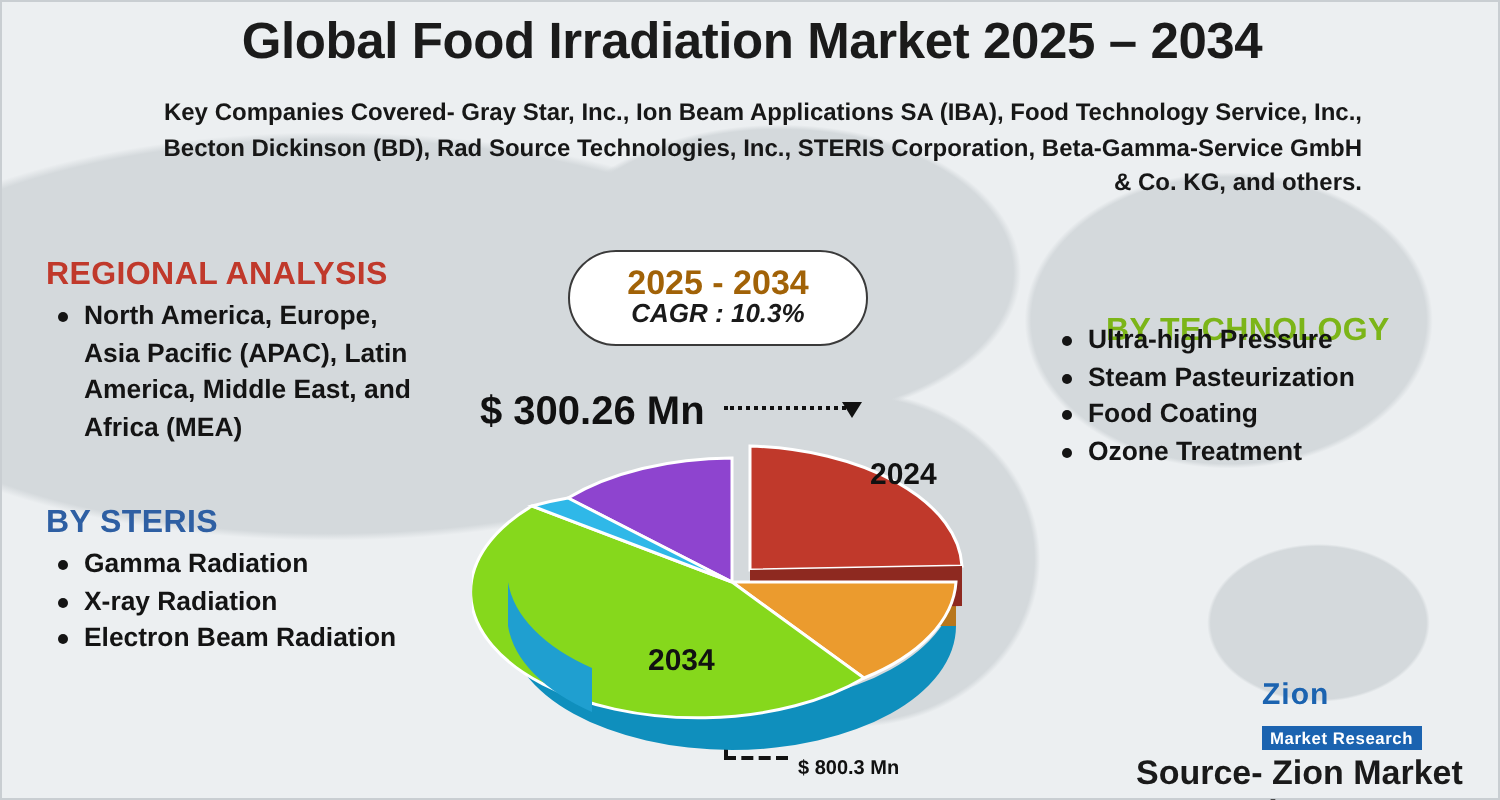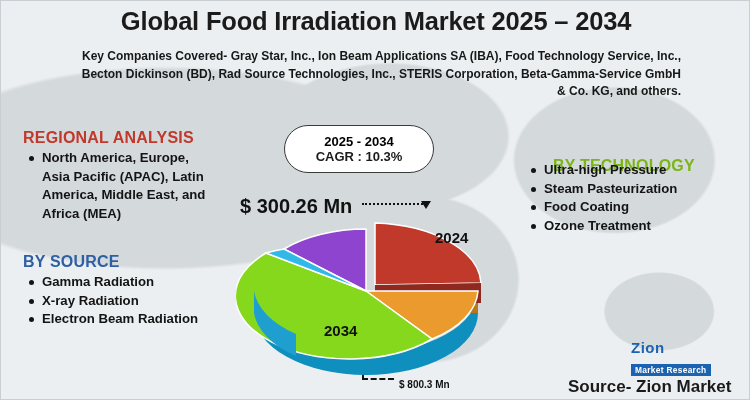--- a/index.html
+++ b/index.html
@@ -48,22 +48,22 @@
   ul.blist li.cont:before{display:none;}
   #regional-list{top:148px;left:26px;width:230px;}
   #tech-list{top:160px;left:528px;width:210px;}
   #source-list{top:272px;left:26px;width:250px;}
 
   .cagr-box{
     position:absolute;left:283px;top:124px;width:148px;height:46px;
     background:#ffffff;border:1.6px solid #3a3a3a;border-radius:24px;
     display:flex;flex-direction:column;align-items:center;justify-content:center;
   }
-  .cagr-box .l1{font-size:13px;font-weight:bold;color:#000000;line-height:15px;}
-  .cagr-box .l2{font-size:13px;font-weight:bold;color:#1a1a1a;line-height:16px;}
+  .cagr-box .l1{font-size:17px;font-weight:bold;color:#a16207;line-height:15px;}
+  .cagr-box .l2{font-size:13px;font-weight:bold;color:#1a1a1a;line-height:16px;font-style:italic;}
 
   .lbl-2025{
     position:absolute;left:239px;top:194px;
     font-size:20px;font-weight:bold;color:#111;
   }
   .lbl-2034{
     position:absolute;left:398px;top:378px;
     font-size:10px;font-weight:bold;color:#111;
   }
   .dotted-h{
@@ -126,21 +126,21 @@
   </ul>
 
   <div class="sec-head tech-head">BY TECHNOLOGY</div>
   <ul class="blist" id="tech-list">
     <li>Ultra-high Pressure</li>
     <li>Steam Pasteurization</li>
     <li>Food Coating</li>
     <li>Ozone Treatment</li>
   </ul>
 
-  <div class="sec-head src-head">BY SOURCE</div>
+  <div class="sec-head src-head">BY STERIS</div>
   <ul class="blist" id="source-list">
     <li>Gamma Radiation</li>
     <li>X-ray Radiation</li>
     <li>Electron Beam Radiation</li>
   </ul>
 
   <div class="cagr-box">
     <div class="l1">2025 - 2034</div>
     <div class="l2">CAGR : 10.3%</div>
   </div>

